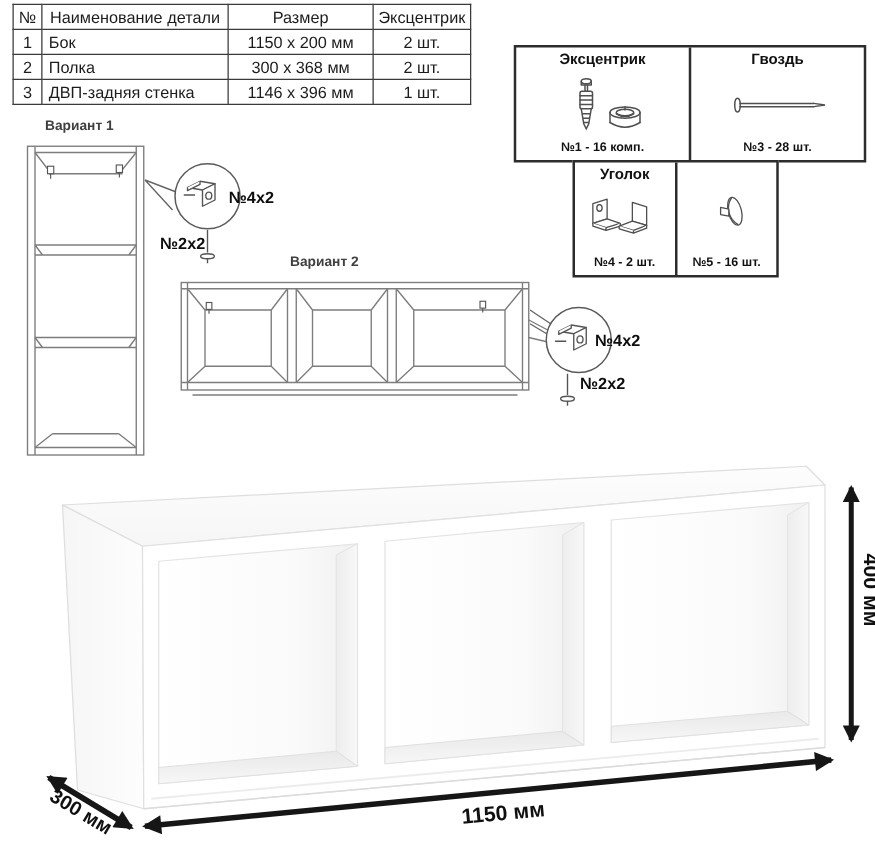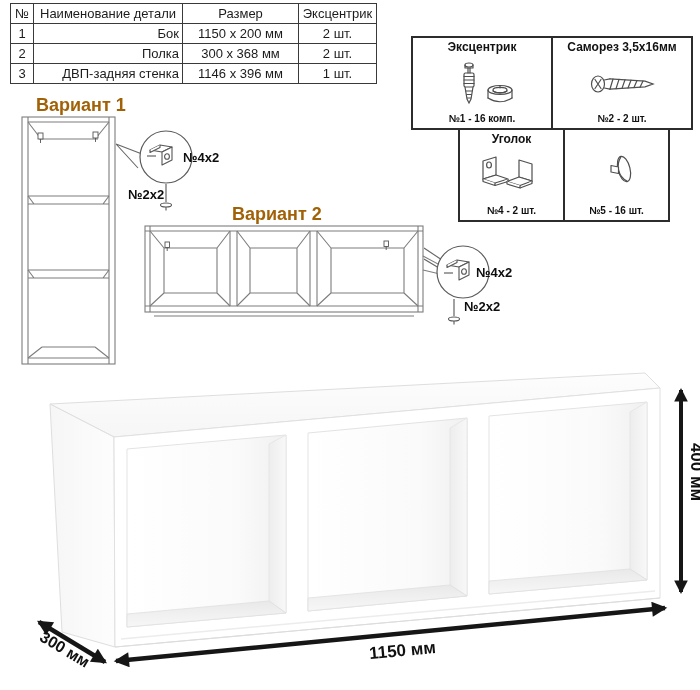--- a/index.html
+++ b/index.html
@@ -10,35 +10,35 @@
   
   .parts-table{position:absolute;left:10px;top:3px;border-collapse:collapse;table-layout:fixed;}
   .parts-table td,.parts-table th{
     border:1px solid #3a3a3a;font-size:13px;font-weight:400;color:#1c1c1c;
     height:19px;padding:0 3px;text-align:center;white-space:nowrap;overflow:hidden;
   }
   .parts-table .col-num{width:23px;}
   .parts-table .col-name{width:149px;}
   .parts-table .col-size{width:116px;}
   .parts-table .col-qty{width:78px;}
-  .parts-table td.cell-name{text-align:right;padding-left:5px;}
+  .parts-table td.cell-name{text-align:left;padding-left:5px;}
   
   .hw-row{position:absolute;display:flex;background:#fff;border:2px solid #2c2c2c;box-sizing:border-box;}
   .hw-row1{left:411px;top:36px;width:282px;height:94px;}
-  .hw-row2{left:458px;top:128px;width:212px;height:94px;}
+  .hw-row2{left:458px;top:128px;width:165px;height:94px;}
   .hw-cell{
     flex:1 1 0;display:flex;flex-direction:column;align-items:center;justify-content:space-between;
     padding:3px 2px 4px 2px;box-sizing:border-box;min-width:0;
   }
   .hw-cell + .hw-cell{border-left:2px solid #2c2c2c;}
   .hw-title{font-size:12px;font-weight:700;text-align:center;line-height:1.1;color:#111;}
   .hw-label{font-size:10px;font-weight:700;text-align:center;white-space:nowrap;color:#111;}
   .hw-icon{flex:1 1 auto;display:flex;align-items:center;justify-content:center;width:100%;}
   
-  .variant-title{position:absolute;font-size:18px;font-weight:700;color:#a16207;white-space:nowrap;}
+  .variant-title{position:absolute;font-size:11px;font-weight:700;color:#404040;white-space:nowrap;}
   .v1-title{left:36px;top:95px;}
   .v2-title{left:232px;top:204px;}
   .abs{position:absolute;}
   svg text.callout-label{font-family:"Liberation Sans",sans-serif;font-size:13px;font-weight:700;fill:#0d0d0d;}
   svg text.dim-label{font-family:"Liberation Sans",sans-serif;font-weight:700;fill:#101010;}
 </style>
 </head>
 <body>
 
 <div class="sheet">
@@ -96,33 +96,31 @@
             <path d="M49,37 Q61,44.5 73,37"></path>
             <ellipse cx="61" cy="29" rx="7" ry="2.6"></ellipse>
             <path d="M54,30 Q61,34.5 68,30"></path>
             <path d="M61,24.5 V27"></path>
           </g>
         </svg>
       </div>
       <div class="hw-label">№1 - 16 комп.</div>
     </div>
     <div class="hw-cell">
-      <div class="hw-title">Саморез 3,5х16мм</div>
+      <div class="hw-title">Гвоздь</div>
       <div class="hw-icon">
-        <svg width="86" height="34" viewBox="0 0 86 34">
+        <svg width="86" height="28" viewBox="0 0 86 28">
           <g stroke="#4f4f4f" fill="none" stroke-width="1.2" stroke-linecap="round">
-            <ellipse cx="19" cy="17" rx="6.5" ry="8"></ellipse>
-            <path d="M16,12.5 L22,21.5 M22,12.5 L16,21.5"></path>
-            <path d="M25.2,13 L31,11.8 M25.2,21 L31,22.2"></path>
-            <path d="M31,11.8 L66,14.2 L74,17 L66,19.8 L31,22.2"></path>
-            <path d="M34,12 L31,22 M40,12.4 L37,21.8 M46,12.8 L43,21.4 M52,13.2 L49,21 M58,13.6 L55,20.6 M64,14 L61,20.2"></path>
+            <ellipse cx="11" cy="14" rx="2.2" ry="5.5"></ellipse>
+            <path d="M13,12.7 H72 M13,15.3 H72"></path>
+            <path d="M72,12.7 L81,14 L72,15.3"></path>
           </g>
         </svg>
       </div>
-      <div class="hw-label">№2 - 2 шт.</div>
+      <div class="hw-label">№3 - 28 шт.</div>
     </div>
   </div>
 
   <div class="hw-row hw-row2">
     <div class="hw-cell">
       <div class="hw-title">Уголок</div>
       <div class="hw-icon">
         <svg width="86" height="48" viewBox="0 0 86 48">
           <g stroke="#4f4f4f" fill="#ffffff" stroke-width="1.2" stroke-linejoin="round">
             <path d="M14,9 L27,5 L27,23 L14,27 Z"></path>

